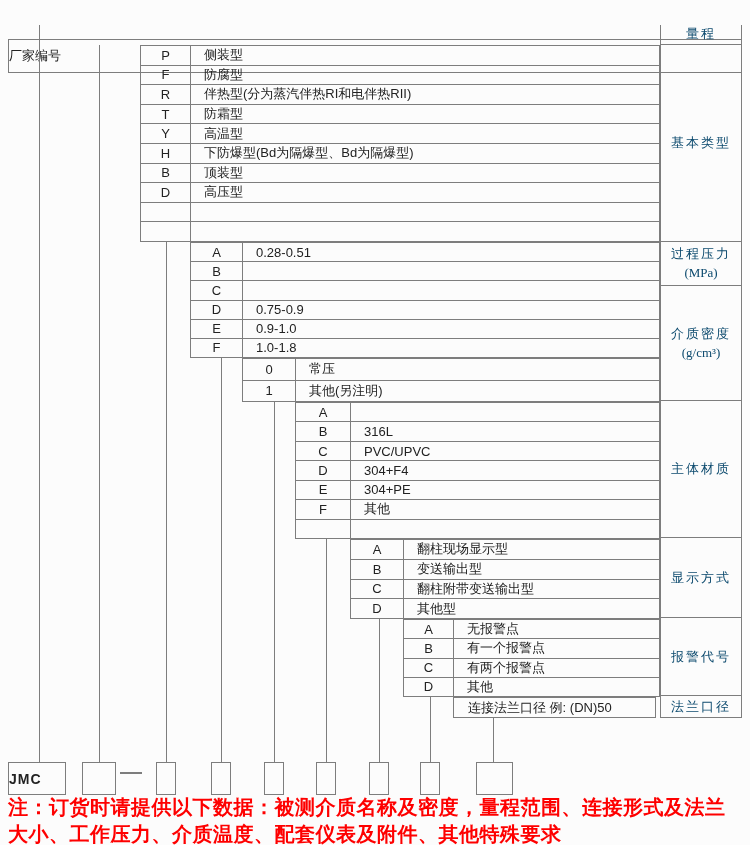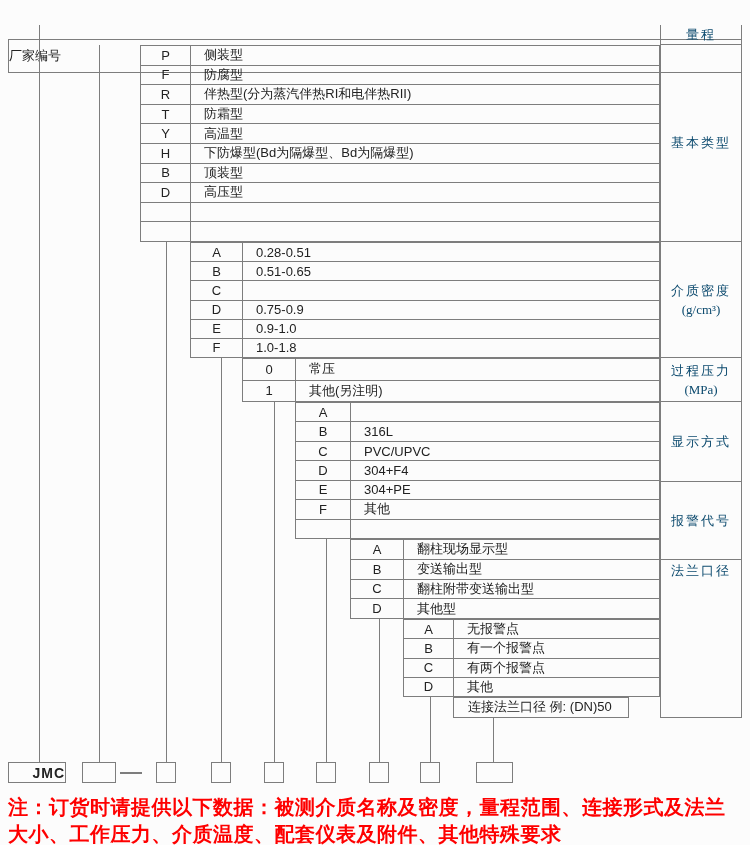--- a/index.html
+++ b/index.html
@@ -42,27 +42,27 @@
   .t-density .code{width:52px;}
   .t-pressure{left:242px;top:358px;width:418px;height:44px;}
   .t-pressure .code{width:53px;}
   .t-material{left:295px;top:402px;width:365px;height:137px;}
   .t-material .code{width:55px;}
   .t-display {left:350px;top:539px;width:310px;height:80px;}
   .t-display .code{width:53px;}
   .t-alarm   {left:403px;top:619px;width:257px;height:78px;}
   .t-alarm .code{width:50px;}
 
-  .flange-row{left:453px;top:697px;width:176px;height:21px;display:flex;align-items:flex-start;padding-left:14px;font-size:13px;white-space:nowrap;}
+  .flange-row{left:453px;top:697px;width:203px;height:21px;display:flex;align-items:center;padding-left:14px;font-size:13px;white-space:nowrap;}
 
   
   .vline{width:1px;background:var(--line);}
 
   
-  .code-box{top:762px;height:21px;border:1px solid var(--line);display:flex;align-items:center;justify-content:flex-end;}
+  .code-box{top:762px;height:33px;border:1px solid var(--line);display:flex;align-items:center;justify-content:flex-start;}
   .jmc{left:8px;width:58px;font-weight:bold;font-size:14px;letter-spacing:1px;}
   .b2{left:82px;width:34px;}
   .b3{left:156px;width:20px;}
   .b4{left:211px;width:20px;}
   .b5{left:264px;width:20px;}
   .b6{left:316px;width:20px;}
   .b7{left:369px;width:20px;}
   .b8{left:420px;width:20px;}
   .b9{left:476px;width:37px;}
   .dash{left:120px;top:772px;width:22px;height:2px;background:var(--line);}
@@ -80,27 +80,30 @@
     <span>厂家编号</span>
   </div>
 
   <div class="abs side-col">
     <div class="side-cell" style="height:20px;">
       <span class="l1">量程</span>
     </div>
     <div class="side-cell" style="height:197px;">
       <span class="l1">基本类型</span>
     </div>
+    <div class="side-cell" style="height:44px;">
+      <span class="l1">过程压力</span>
+      <span class="l2">(MPa)</span>
+    </div>
     <div class="side-cell" style="height:116px;">
       <span class="l1">介质密度</span>
       <span class="l2">(g/cm³)</span>
     </div>
-    <div class="side-cell" style="height:44px;">
-      <span class="l1">过程压力</span>
-      <span class="l2">(MPa)</span>
+    <div class="side-cell" style="height:137px;">
+      <span class="l1">主体材质</span>
     </div>
     <div class="side-cell" style="height:80px;">
       <span class="l1">显示方式</span>
     </div>
     <div class="side-cell" style="height:78px;">
       <span class="l1">报警代号</span>
     </div>
     <div class="side-cell" style="height:21px;">
       <span class="l1">法兰口径</span>
     </div>
@@ -149,21 +152,20 @@
       </div>
   </div>
 
   <div class="abs stable t-density">
     <div class="trow">
         <div class="code">A</div>
         <div class="desc">0.28-0.51</div>
       </div>
     <div class="trow">
         <div class="code">B</div>
-        <div class="desc">0.51-0.65</div>
       </div>
     <div class="trow">
         <div class="code">C</div>
       </div>
     <div class="trow">
         <div class="code">D</div>
         <div class="desc">0.75-0.9</div>
       </div>
     <div class="trow">
         <div class="code">E</div>

